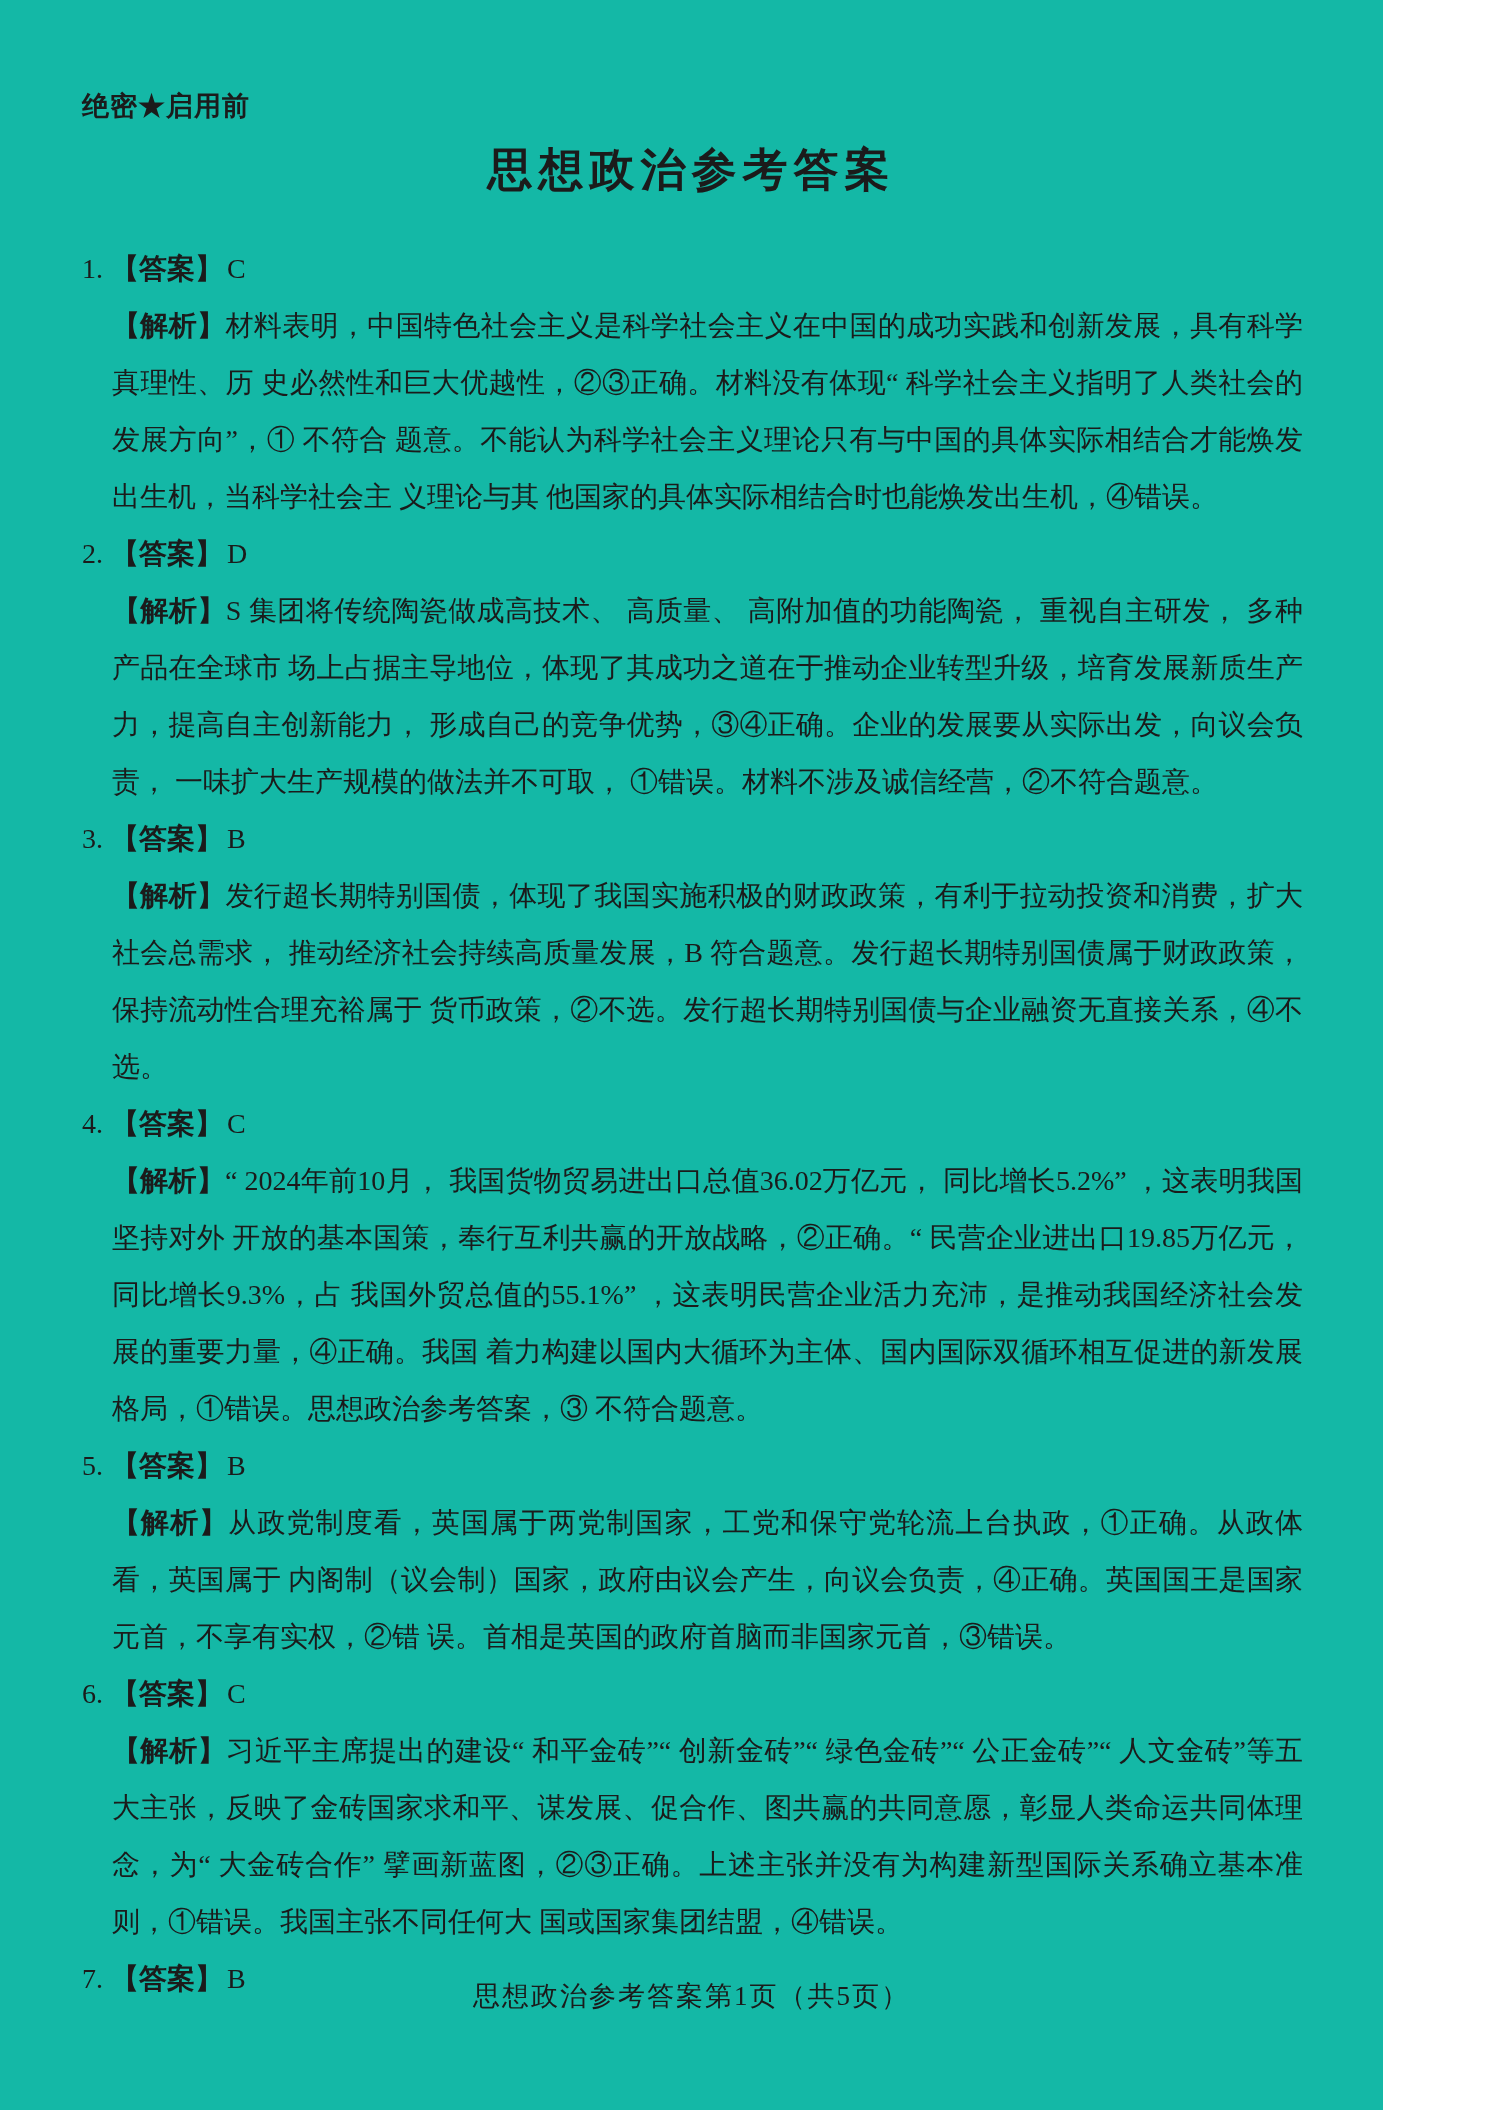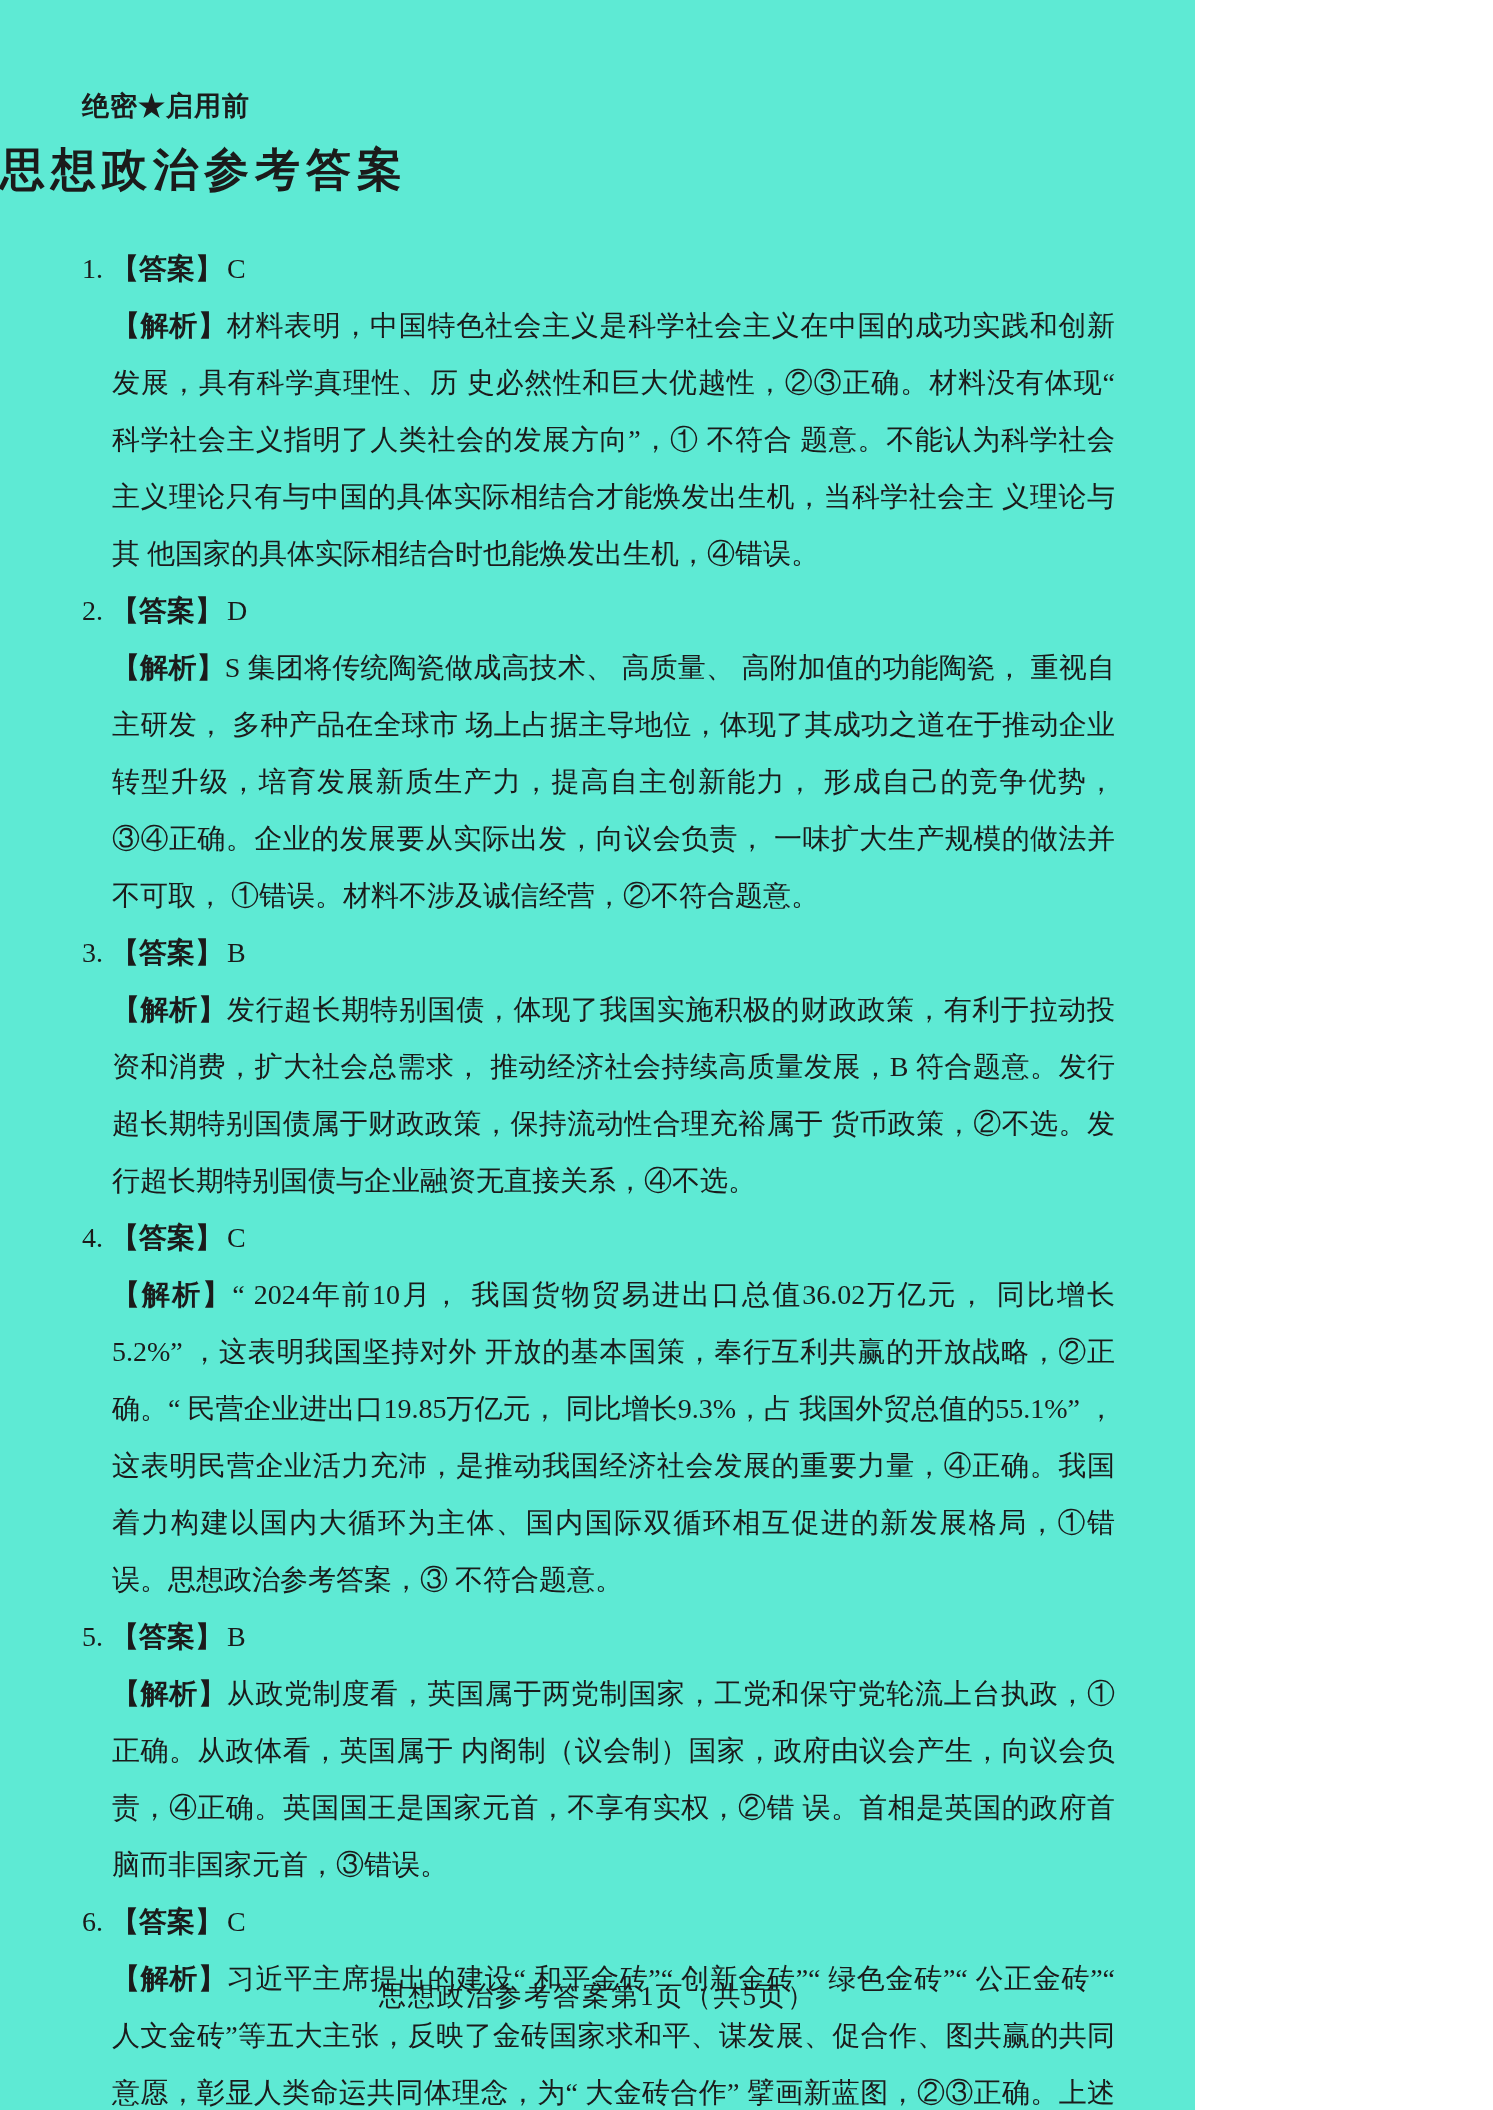--- a/index.html
+++ b/index.html
@@ -2,38 +2,38 @@
 <html><head>
 <meta charset="utf-8">
 <style>
   html, body {
     margin: 0;
     padding: 0;
     background: #ffffff;
   }
   .page {
     position: relative;
-    width: 1195px;
+    width: 1383px;
     height: 2110px;
-    background: #5eead4;
+    background: #14b8a6;
     color: #1b1b1b;
     font-family: "Liberation Serif", "DejaVu Serif", serif;
     overflow: hidden;
     box-sizing: border-box;
   }
   .classification {
     padding-top: 88px;
     margin-left: 82px;
     font-size: 27px;
     font-weight: 700;
     letter-spacing: 1px;
   }
   .doc-title {
     margin-top: 16px;
-    text-align: left;
+    text-align: center;
     font-size: 45px;
     font-weight: 700;
     letter-spacing: 6px;
   }
   .content {
     margin: 40px 80px 0 82px;
     font-size: 28px;
     line-height: 57px;
   }
   .answer-line {

